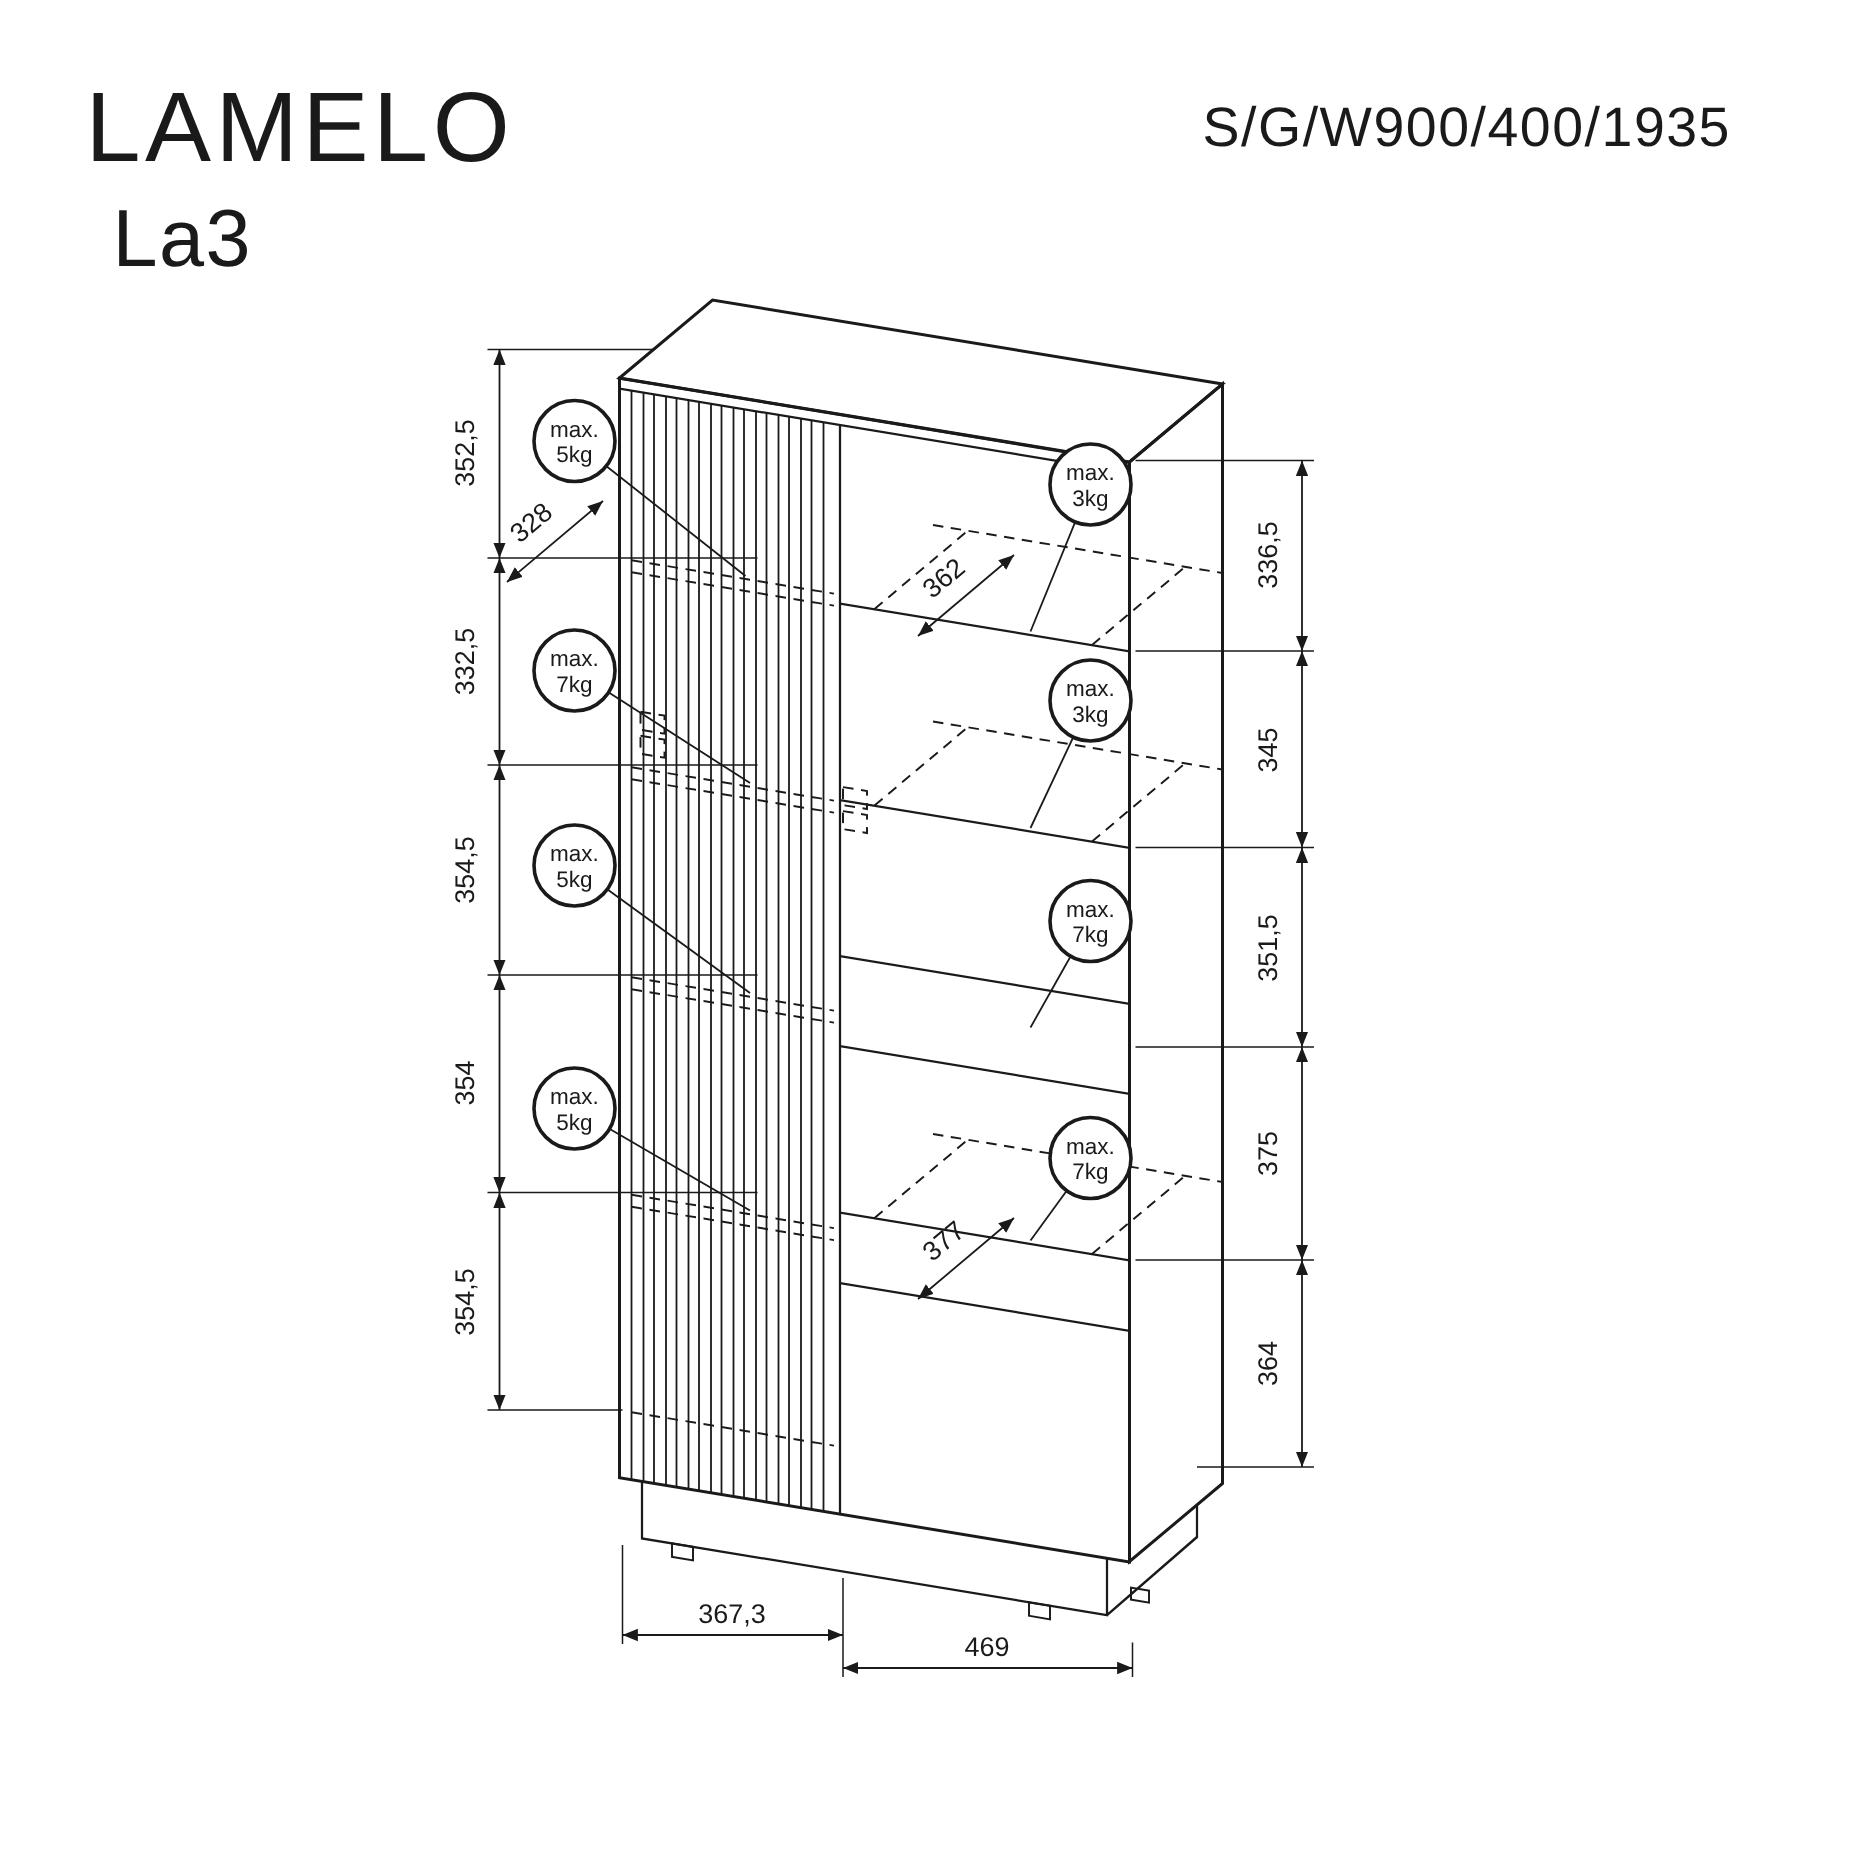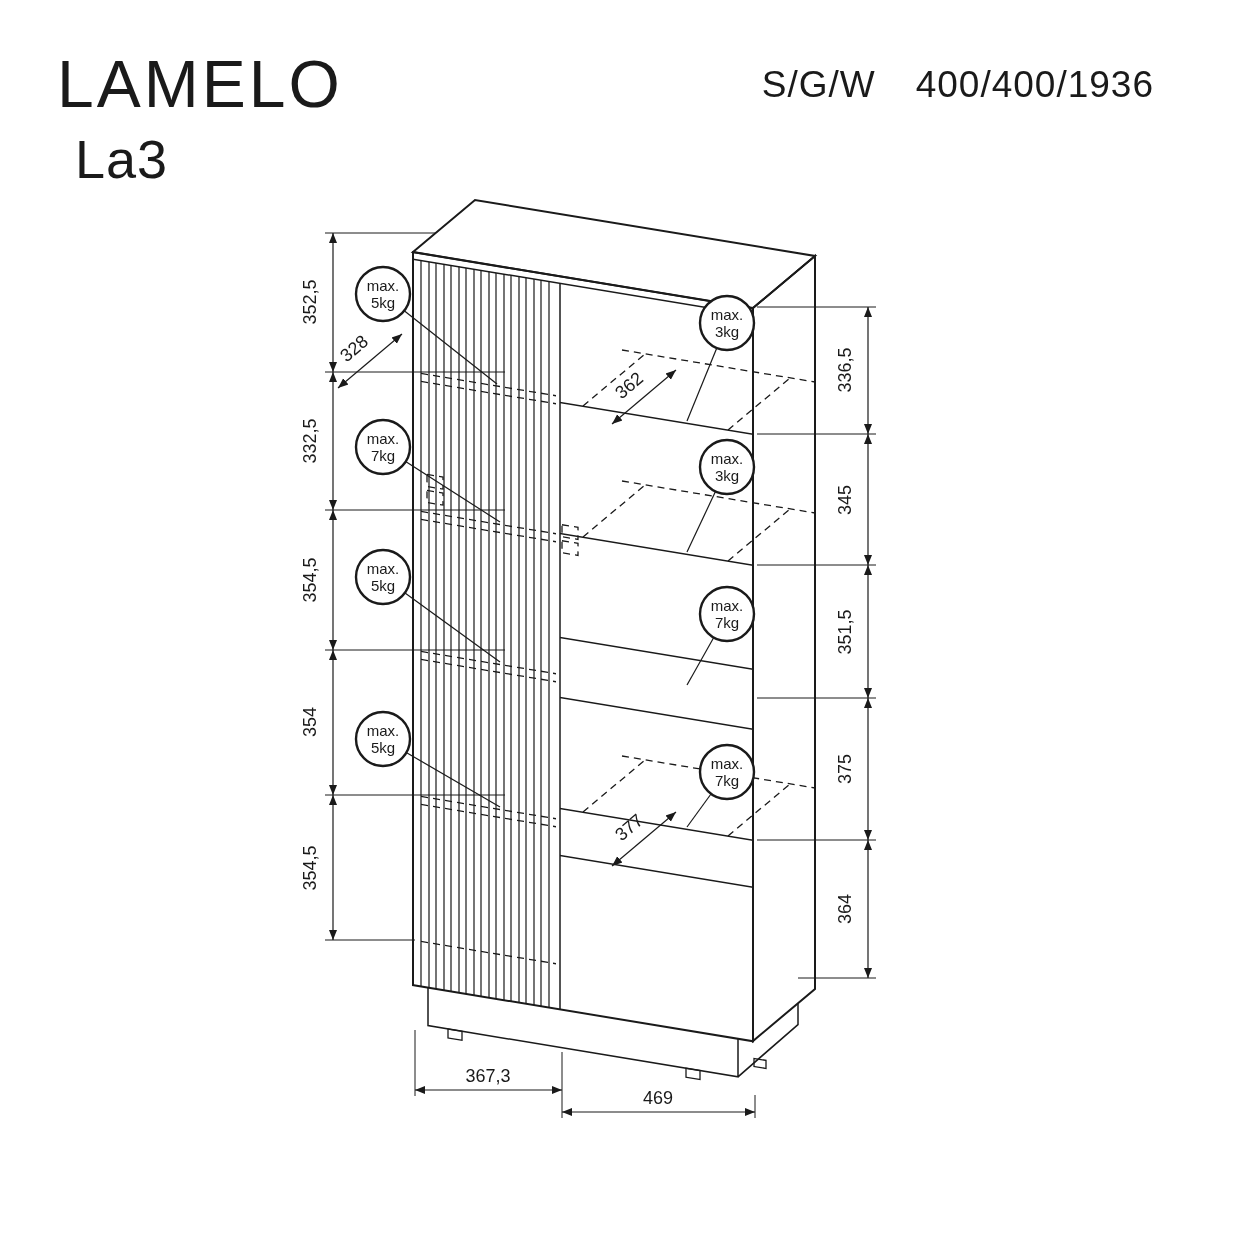--- a/index.html
+++ b/index.html
@@ -3,21 +3,21 @@
 <meta charset="utf-8">
 <style>
   :root { --line:#1a1a1a; --bg:#ffffff; }
   * { margin:0; padding:0; box-sizing:border-box; }
   html,body { background:var(--bg); }
   body { font-family:"Liberation Sans", sans-serif; color:var(--line); }
   .page { position:relative; width:1216px; height:1240px; background:var(--bg); overflow:hidden; }
 
   .title { position:absolute; left:57px; top:46px; font-size:66px; letter-spacing:3px; }
   .model { position:absolute; left:59px; top:128px; font-size:54px; letter-spacing:1px;margin-left:16px; }
-  .spec  { position:absolute; right:62px; top:64px; font-size:37px; display:flex; gap:40px; letter-spacing:1px; }
+  .spec  { position:absolute; right:62px; top:64px; font-size:37px; display:flex; letter-spacing:1px; }
 
   svg.drawing { position:absolute; left:0; top:0; }
 
   .ol   { fill:none; stroke:var(--line); stroke-width:2; }
   .ln   { fill:none; stroke:var(--line); stroke-width:1.5; }
   .lnt  { fill:none; stroke:var(--line); stroke-width:1.2; }
   .dash { fill:none; stroke:var(--line); stroke-width:1.3; stroke-dasharray:7 5; }
   .ext  { fill:none; stroke:var(--line); stroke-width:1; }
   .dm   { fill:none; stroke:var(--line); stroke-width:1.2; }
   .ld   { fill:none; stroke:var(--line); stroke-width:1.2; }
@@ -29,21 +29,21 @@
 </style>
 </head>
 <body>
 
 <div class="page">
 
   <div class="title">LAMELO</div>
   <div class="model">La3</div>
   <div class="spec">
     <span>S/G/W</span>
-    <span>400/400/1936</span>
+    <span>900/400/1935</span>
   </div>
 
   <svg class="drawing" width="1240" height="1240" viewBox="0 0 1240 1240">
     <defs>
       <marker id="arr" viewBox="0 0 10 10" refX="9.5" refY="5" markerWidth="9" markerHeight="9" orient="auto-start-reverse">
         <path d="M0,1.2 L9.5,5 L0,8.8 Z"></path>
       </marker>
     </defs>
 
     <g transform="skewY(9.37)">

